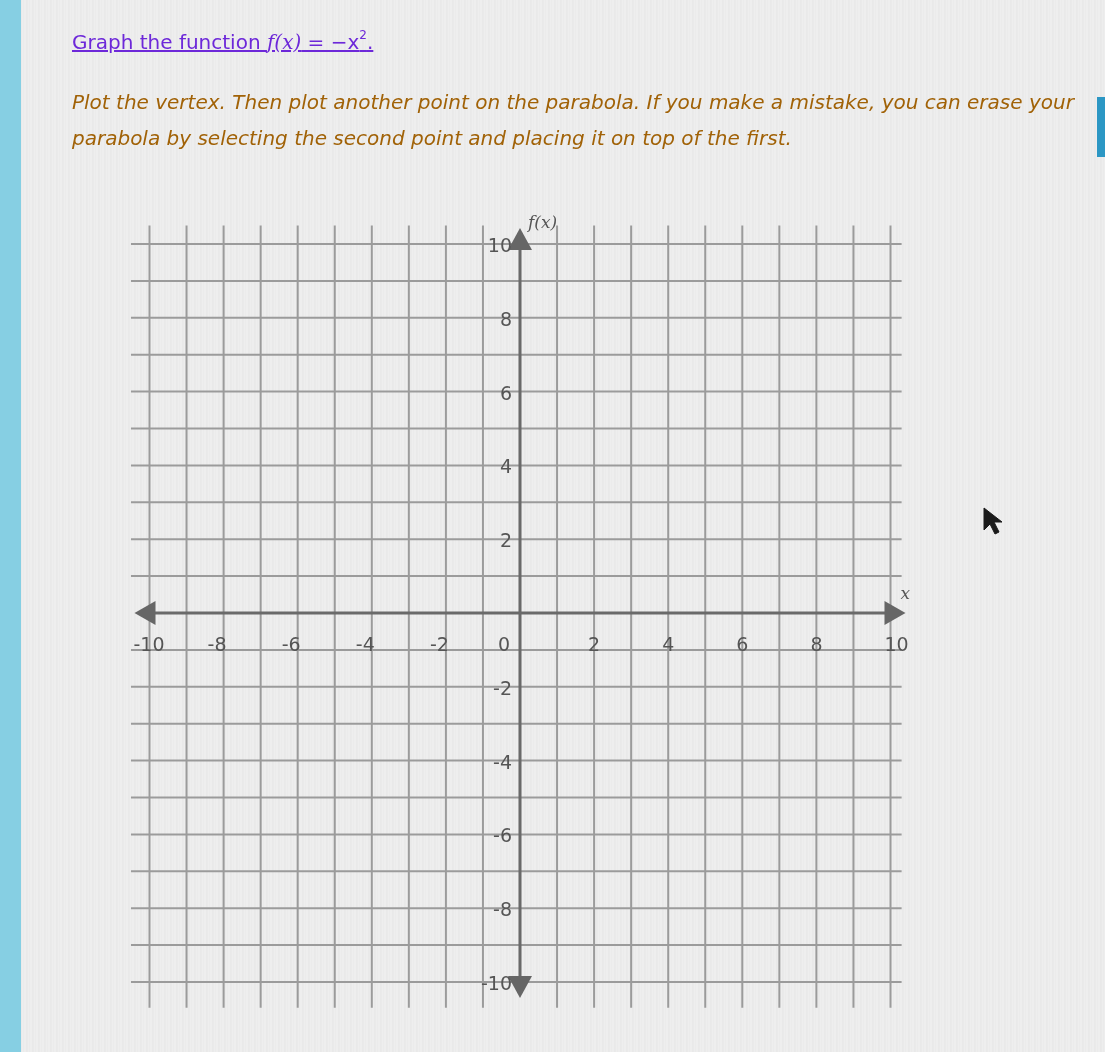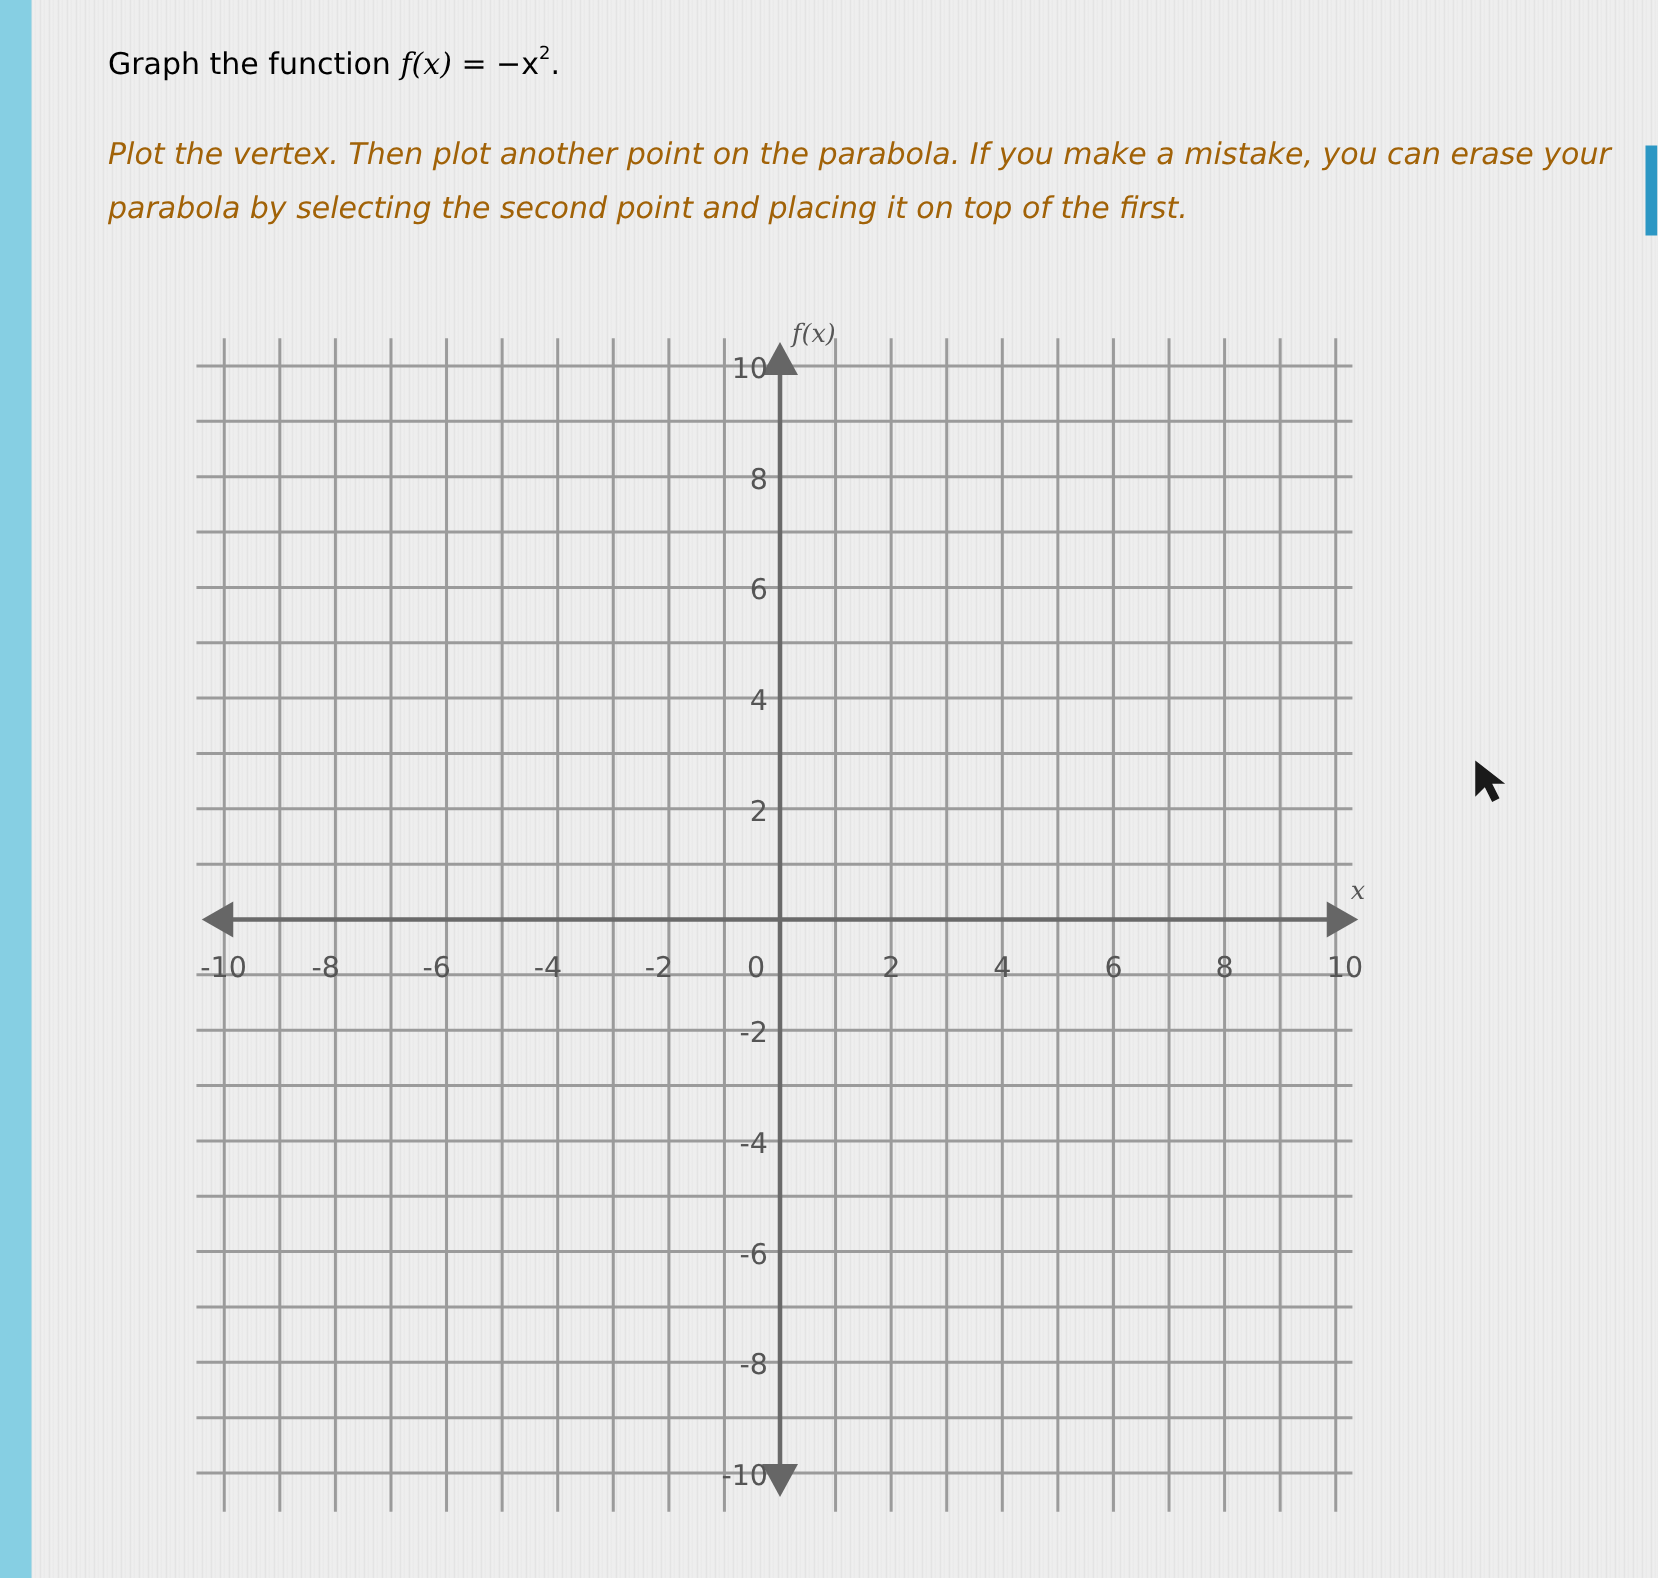--- a/index.html
+++ b/index.html
@@ -15,21 +15,21 @@
   .left-strip {
     position:absolute; left:0; top:0; width:21px; height:1052px;
     background:#86cfe3;
   }
   .right-tab {
     position:absolute; left:1097px; top:97px; width:8px; height:60px;
     background:#2c97c4;
   }
   .question {
     position:absolute; left:72px; top:30px;
-    font-size:20px; color:#000000;
+    font-size:20px; color:#6d28d9;text-decoration:underline;
   }
   .question .fx { font-style:italic; font-family:"DejaVu Serif", serif; }
   .question .sup { font-size:12px; vertical-align:super; position:relative; top:-2px; }
   .instructions {
     position:absolute; left:72px; top:84px; width:1030px;
     font-size:20px; line-height:36px; font-style:italic; color:#a16207;
   }
   svg.graph { position:absolute; left:0; top:0; }
   .grid line { stroke:#9b9b9b; stroke-width:2; }
   .axis { stroke:#6a6a6a; stroke-width:3; }

